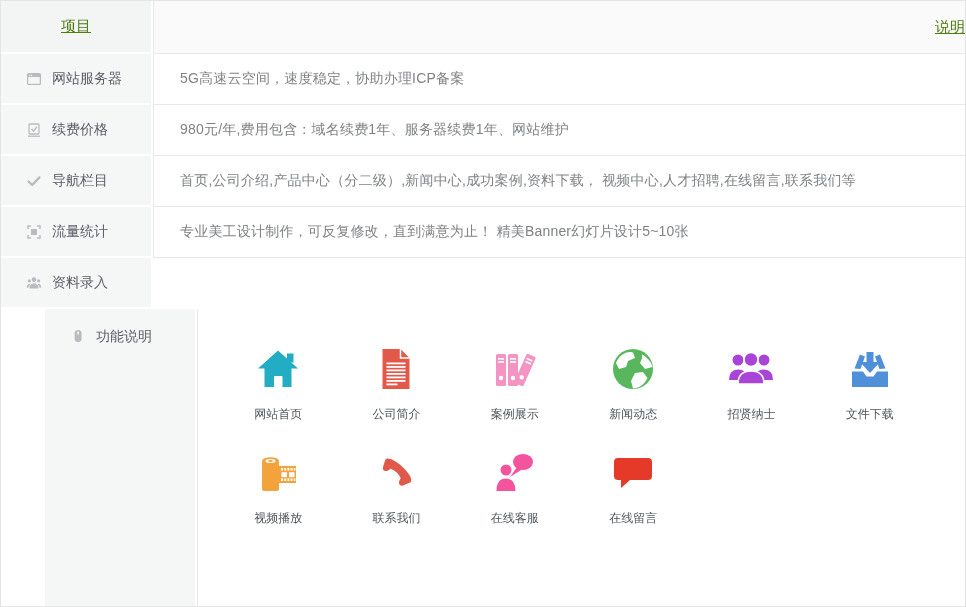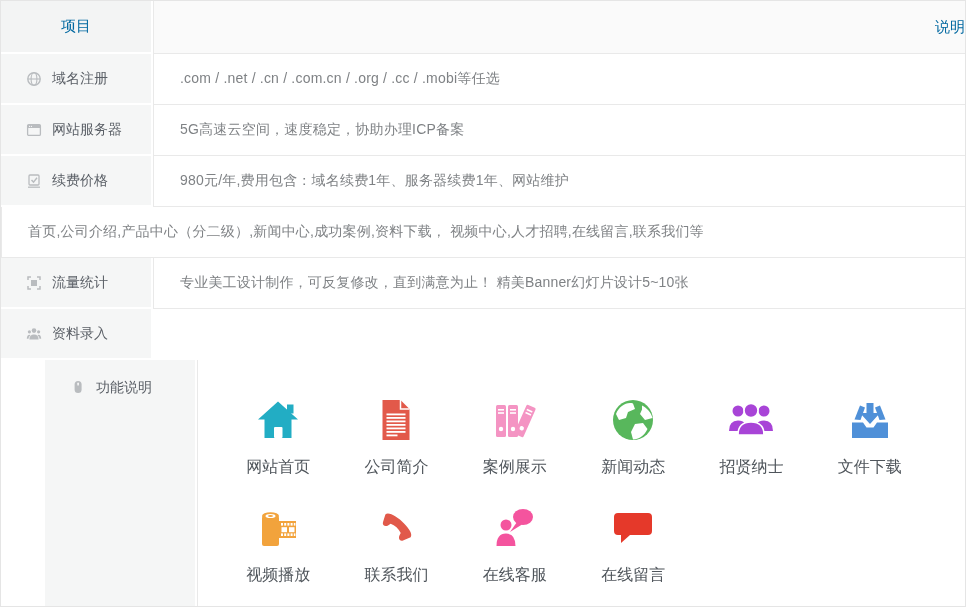--- a/index.html
+++ b/index.html
@@ -20,64 +20,49 @@
   }
   .features-row .cell-left{align-items:flex-start;padding-top:19px;border-bottom:none;}
   .thead .cell-left{justify-content:center;padding-left:0;background:#f3f4f4;}
   .cell-right{
     flex:1;box-sizing:border-box;background:#fff;
     border-left:1px solid #e9e9e9;border-bottom:1px solid #e9e9e9;
     display:flex;align-items:center;padding-left:26px;
   }
   .thead .cell-right{background:#fafafa;justify-content:flex-end;padding-left:0;}
   .features-row .cell-right{border-bottom:none;padding:0;align-items:stretch;}
-  .hlabel{font-size:15px;color:#0369a1;}
+  .hlabel{font-size:15px;color:#4d7c0f;text-decoration:underline;}
   .llabel{font-size:14px;color:#5a5f66;}
   .licon{width:16px;height:16px;color:#b9bcbf;display:inline-flex;flex:none;}
   .licon svg{width:16px;height:16px;display:block;}
   .desc{font-size:14px;color:#7f8285;letter-spacing:.2px;}
   .features{
     flex:1;display:grid;grid-template-columns:repeat(6,1fr);
     align-content:start;row-gap:26px;
     padding:36px 36px 0 21px;
   }
   .fcell{display:flex;flex-direction:column;align-items:center;}
   .ficon{height:48px;width:48px;display:flex;align-items:center;justify-content:center;}
   .ficon svg{width:48px;height:48px;display:block;}
-  .flabel{margin-top:13px;font-size:16px;color:#4f555b;}
+  .flabel{margin-top:13px;font-size:12px;color:#4f555b;}
 </style>
 </head>
 <body>
 
 <div class="wrap">
 
   <div class="trow thead">
     <div class="cell-left">
       <span class="hlabel">项目</span>
     </div>
     <div class="cell-right">
       <span class="hlabel">说明</span>
     </div>
   </div>
 
-  <div class="trow body">
-    <div class="cell-left">
-      <span class="licon">
-        <svg viewBox="0 0 16 16">
-            <circle cx="8" cy="8" r="6.2" fill="none" stroke="currentColor" stroke-width="1.4"></circle>
-            <ellipse cx="8" cy="8" rx="2.9" ry="6.2" fill="none" stroke="currentColor" stroke-width="1.1"></ellipse>
-            <path d="M1.9 8 h12.2" stroke="currentColor" stroke-width="1.1"></path>
-          </svg>
-      </span>
-      <span class="llabel">域名注册</span>
-    </div>
-    <div class="cell-right">
-      <span class="desc">.com / .net / .cn / .com.cn / .org / .cc / .mobi等任选</span>
-    </div>
-  </div>
 
   <div class="trow body">
     <div class="cell-left">
       <span class="licon">
         <svg viewBox="0 0 16 16">
             <rect x="1.6" y="2.6" width="12.8" height="10.8" rx="1.2" fill="none" stroke="currentColor" stroke-width="1.3"></rect>
             <path d="M1.6 3.8 q0-1.2 1.2-1.2 h10.4 q1.2 0 1.2 1.2 V6 H1.6 Z" fill="currentColor"></path>
             <circle cx="3.6" cy="4.3" r=".6" fill="#fff"></circle>
             <circle cx="5.5" cy="4.3" r=".6" fill="#fff"></circle>
           </svg>
@@ -99,20 +84,28 @@
           </svg>
       </span>
       <span class="llabel">续费价格</span>
     </div>
     <div class="cell-right">
       <span class="desc">980元/年,费用包含：域名续费1年、服务器续费1年、网站维护</span>
     </div>
   </div>
 
   <div class="trow body">
+    <div class="cell-left">
+      <span class="licon">
+        <svg viewBox="0 0 16 16">
+            <path d="M2.6 8.6 L6.2 12 L13.4 4.4" fill="none" stroke="currentColor" stroke-width="2.4" stroke-linecap="round" stroke-linejoin="round"></path>
+          </svg>
+      </span>
+      <span class="llabel">导航栏目</span>
+    </div>
     <div class="cell-right">
       <span class="desc">首页,公司介绍,产品中心（分二级）,新闻中心,成功案例,资料下载， 视频中心,人才招聘,在线留言,联系我们等</span>
     </div>
   </div>
 
   <div class="trow body">
     <div class="cell-left">
       <span class="licon">
         <svg viewBox="0 0 16 16">
             <path d="M2 5 V2 h3 M11 2 h3 v3 M14 11 v3 h-3 M5 14 H2 v-3" fill="none" stroke="currentColor" stroke-width="1.5"></path>

